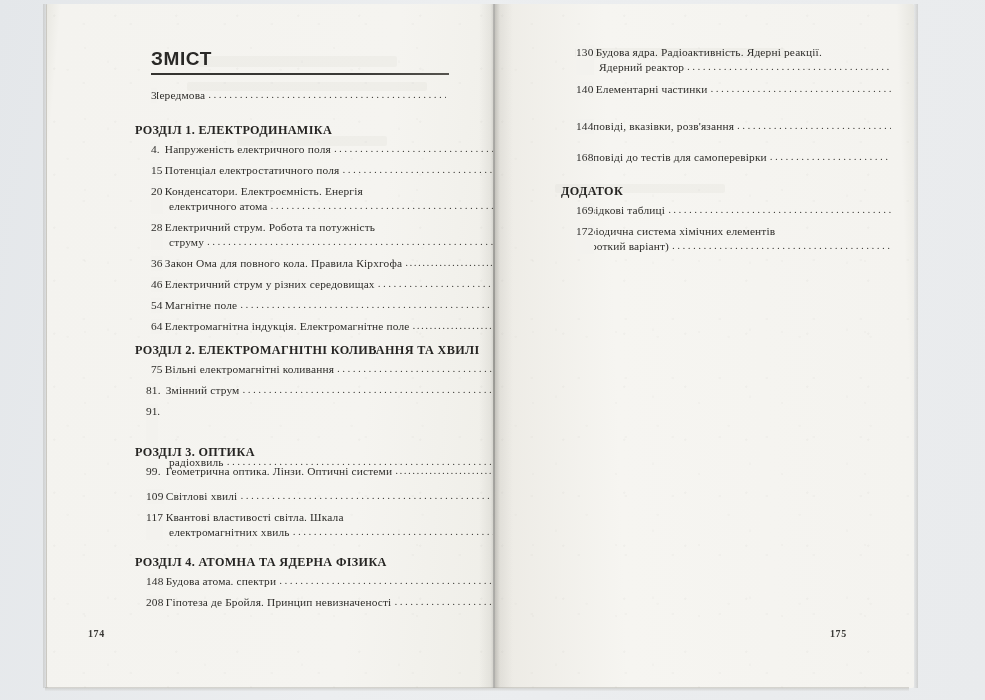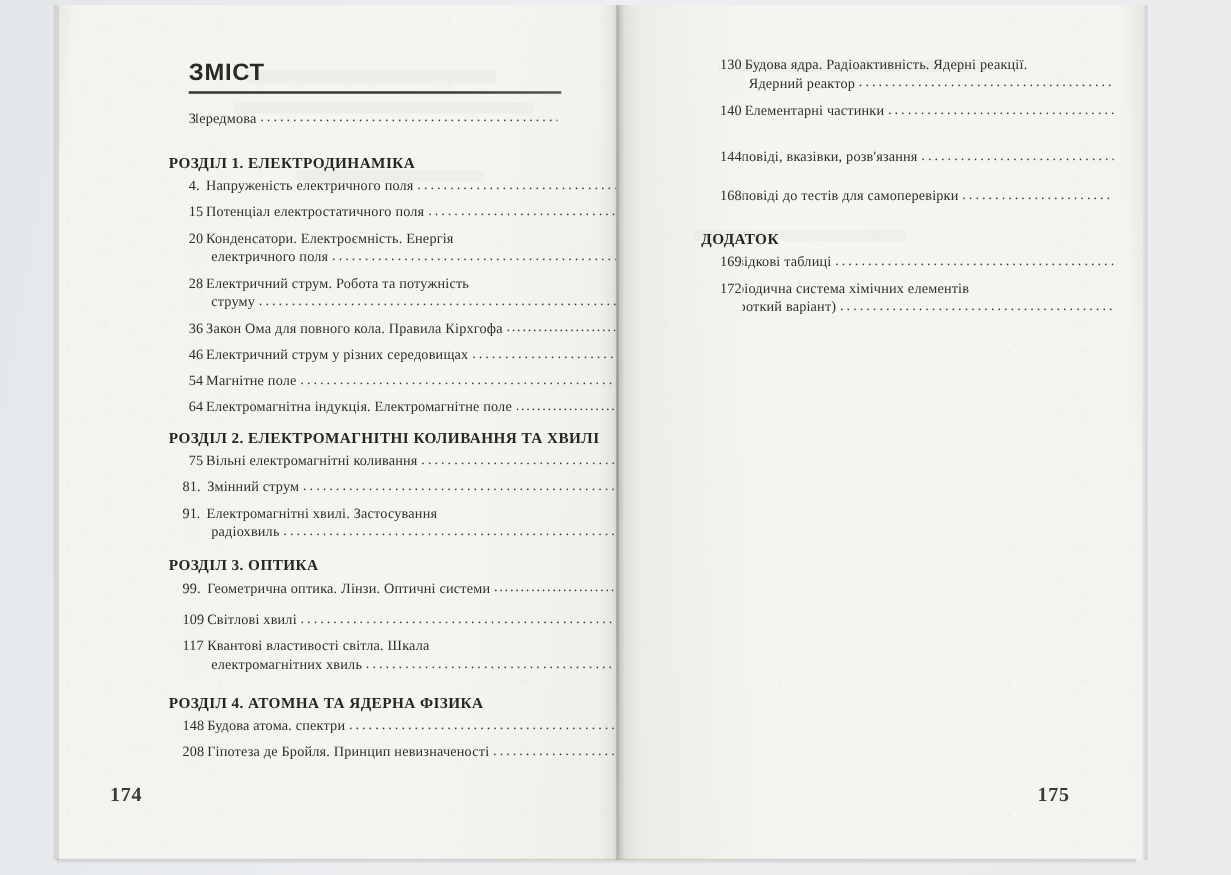--- a/index.html
+++ b/index.html
@@ -203,21 +203,21 @@
     font-family: "Liberation Serif", serif;
     font-weight: bold;
     font-size: 12.2px;
     letter-spacing: .35px;
     color: #262523;
     white-space: nowrap;
   }
 
   .folio {
     position: absolute;
-    font-size: 16px;
+    font-size: 10px;
     font-weight: bold;
     letter-spacing: .6px;
     color: #3a3936;
   }
 </style>
 </head>
 <body>
 
 <div id="stage">
 
@@ -263,21 +263,21 @@
             <span class="page">15</span>
           </div>
         </div>
 
         <div class="entry" style="left:104px;top:180px;width:345px;">
           <div class="row">
             <span class="num">3.</span>
             <span class="label" style="padding-left:5px;">Конденсатори. Електроємність. Енергія</span>
           </div>
           <div class="row cont">
-            <span class="label" style="padding-left:18px;">електричного поля</span>
+            <span class="label" style="padding-left:18px;">електричного атома</span>
             <span class="leader"></span>
             <span class="page">20</span>
           </div>
         </div>
 
         <div class="entry" style="left:104px;top:216px;width:345px;">
           <div class="row">
             <span class="num">4.</span>
             <span class="label" style="padding-left:5px;">Електричний струм. Робота та потужність</span>
           </div>
@@ -340,24 +340,23 @@
             <span class="num">10.</span>
             <span class="label" style="padding-left:5px;">Змінний струм</span>
             <span class="leader"></span>
             <span class="page">81</span>
           </div>
         </div>
 
         <div class="entry" style="left:99px;top:400px;width:350px;">
           <div class="row">
             <span class="num">11.</span>
-            <span class="label" style="padding-left:5px;">Електромагнітні хвилі. Застосування</span>
-          </div>
-          <div class="row cont">
-            <span class="label" style="padding-left:23px;">радіохвиль</span>
+          </div>
+          <div class="row cont">
+            <span class="label" style="padding-left:23px;margin-top:36px;">радіохвиль</span>
             <span class="leader"></span>
             <span class="page">91</span>
           </div>
         </div>
 
         <div class="part-head" style="left:88px;top:441px;">РОЗДІЛ 3. ОПТИКА</div>
 
         <div class="entry" style="left:99px;top:460px;width:350px;">
           <div class="row">
             <span class="num">12.</span>

